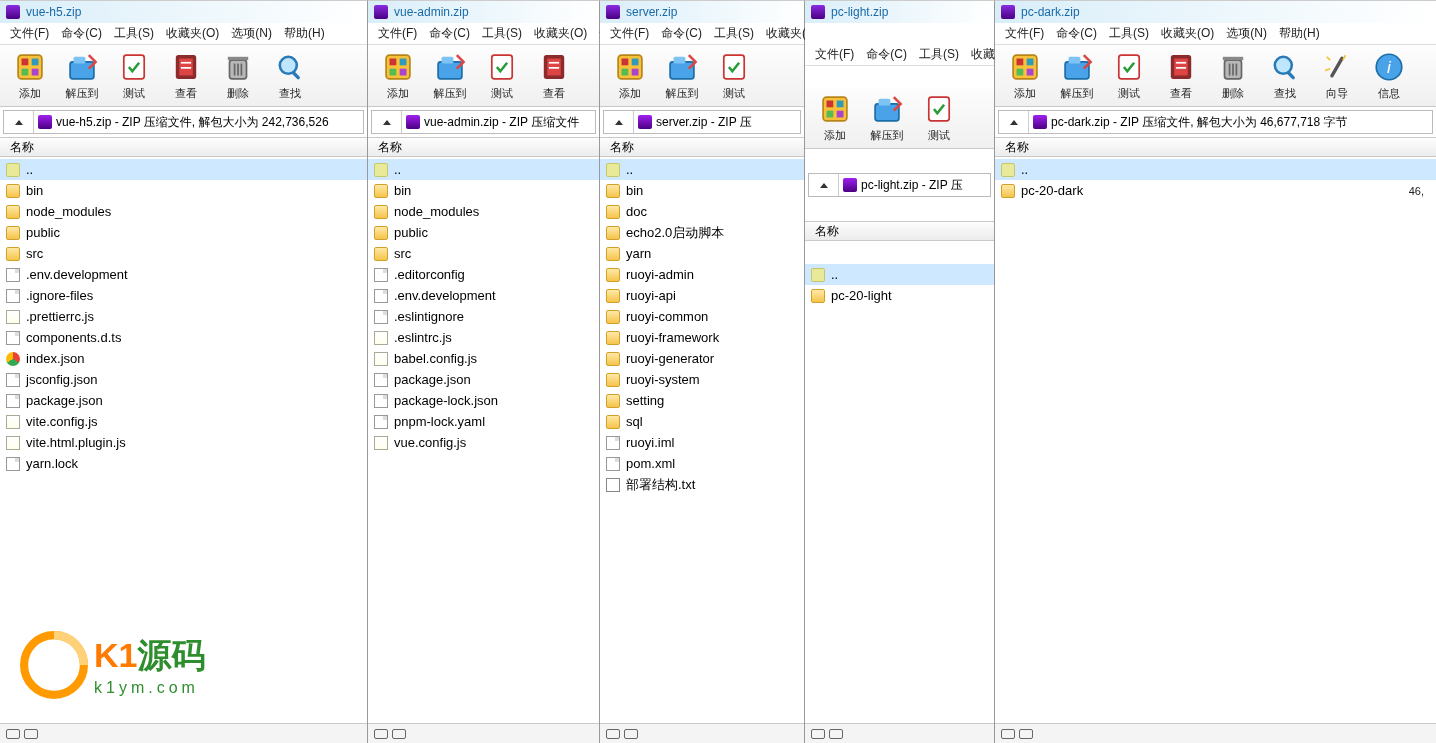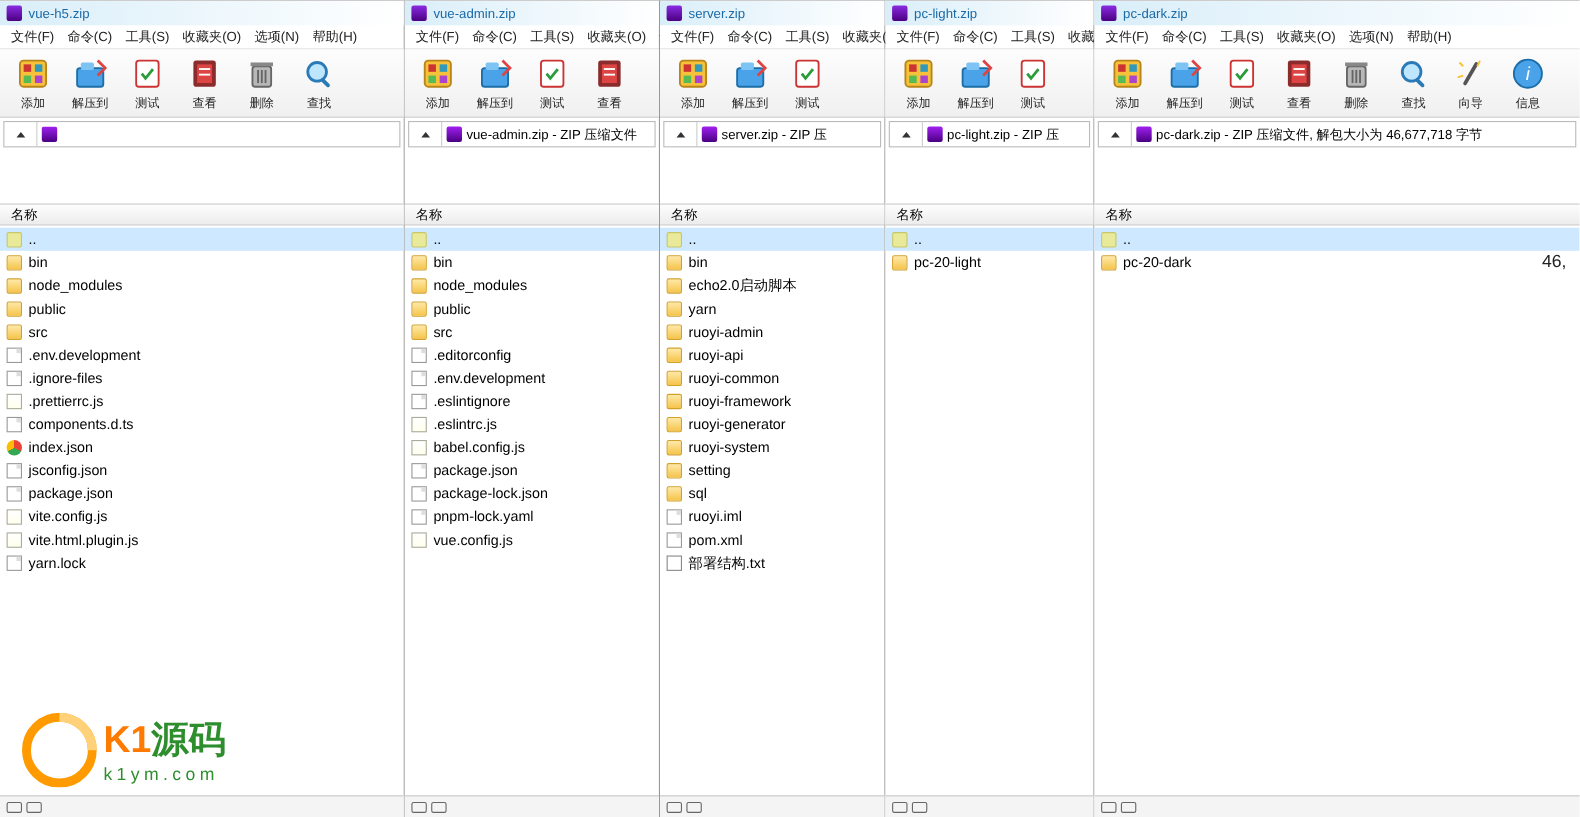--- a/index.html
+++ b/index.html
@@ -17,41 +17,41 @@
 .tbtn { display: flex; flex-direction: column; align-items: center; width: 52px; font-size: 11px; color: #222; cursor: pointer; }
 .tbtn .ico { width: 34px; height: 34px; margin-bottom: 2px; display:flex; align-items:center; justify-content:center; }
 .tbtn svg { width: 34px; height: 34px; }
 
 .pathbar { height: 24px; display: flex; align-items: center; border: 1px solid #bbb; margin: 3px; background: #fff; font-size: 12px; }
 .pathbar .arrow { width: 30px; height: 100%; border-right: 1px solid #ccc; display: flex; align-items: center; justify-content: center; cursor: pointer; }
 .pathbar .arrow .chev { width: 0; height: 0; border-left: 4px solid transparent; border-right: 4px solid transparent; border-bottom: 5px solid #333; }
 .pathbar .pbox { flex: 1; display: flex; align-items: center; padding: 0 4px; gap: 4px; overflow: hidden; white-space: nowrap; }
 .pathbar .wr { width: 14px; height: 14px; background: linear-gradient(#a020f0,#4b0082); border-radius: 2px; }
 
-.listhdr { height: 20px; background: linear-gradient(#fdfdfd,#ececec); border-bottom: 1px solid #c9c9c9; border-top: 1px solid #c9c9c9; display: flex; align-items: center; font-size: 12px; padding-left: 6px; margin-top: 48px; }
+.listhdr { height: 20px; background: linear-gradient(#fdfdfd,#ececec); border-bottom: 1px solid #c9c9c9; border-top: 1px solid #c9c9c9; display: flex; align-items: center; font-size: 12px; padding-left: 6px; }
 .listhdr .hcol { padding: 2px 4px; }
 
 .flist { flex: 1; overflow: auto; font-size: 13px; padding: 2px 0; }
 .frow { display: flex; align-items: center; height: 21px; padding: 0 6px; gap: 6px; cursor: pointer; }
 .frow.sel { background: #cde8ff; }
-.frow .sz { margin-left: auto; padding-right: 6px; font-size: 16px; color:#222;text-align:right; }
+.frow .sz { margin-left: auto; padding-right: 6px; font-size: 11px; color:#222;text-align:right; }
 
 .fic { width: 14px; height: 14px; display: inline-block; }
 .fic.folder { background: linear-gradient(#ffe9a8,#f5c44a); border-radius: 2px; border:1px solid #d2a12a; }
 .fic.up { background: #e9e99a; border:1px solid #c7c76a; border-radius:2px; }
 .fic.file { background: #fff; border: 1px solid #999; position: relative; }
 .fic.file::after { content:""; position:absolute; top:0; right:0; width:4px; height:4px; background:#ddd; }
 .fic.js { background: linear-gradient(#fff,#ffe); border:1px solid #aa9; }
 .fic.chrome { border-radius:50%; background: conic-gradient(#ea4335 0 120deg,#34a853 120deg 240deg,#fbbc05 240deg 360deg); }
 .fic.txt { background:#fff; border:1px solid #888; }
 
 .statusbar { height: 20px; border-top: 1px solid #c9c9c9; background: #f4f4f4; display: flex; align-items: center; padding: 0 6px; gap: 4px; }
 .sbico { width: 14px; height: 10px; border: 1px solid #666; border-radius: 2px; }
 
-.watermark { position: absolute; left: 20px; bottom: 27px; pointer-events: none; display:flex; align-items:center; gap:6px; }
+.watermark { position: absolute; left: 20px; bottom: 44px; pointer-events: none; display:flex; align-items:center; gap:6px; }
 .watermark .logo { width: 68px; height: 68px; }
 .watermark .txt { font-size: 34px; font-weight: 700; }
 .watermark .k1 { color: #ff7a00; }
 .watermark .ym { color: #2e8e2e; }
 .watermark .sub { font-size: 16px; color: #2e8e2e; letter-spacing: 4px; }
 </style>
 </head>
 <body>
 
 <div class="windows" id="windows">
@@ -132,20 +132,21 @@
           </div>
           <span>查找</span>
         </div>
       </div>
       <div class="pathbar">
         <div class="arrow">
           <div class="chev"></div>
         </div>
         <div class="pbox">
           <span class="wr"></span>
+          <span>vue-h5.zip - ZIP 压缩文件, 解包大小为 242,736,526</span>
         </div>
       </div>
       <div class="listhdr">
         <span class="hcol">名称</span>
       </div>
       <div class="flist">
         <div class="frow sel">
           <span class="fic up"></span>
           <span>..</span>
         </div>
@@ -402,20 +403,24 @@
         <div class="frow sel">
           <span class="fic up"></span>
           <span>..</span>
         </div>
         <div class="frow">
           <span class="fic folder"></span>
           <span>bin</span>
         </div>
         <div class="frow">
           <span class="fic folder"></span>
+          <span>doc</span>
+        </div>
+        <div class="frow">
+          <span class="fic folder"></span>
           <span>echo2.0启动脚本</span>
         </div>
         <div class="frow">
           <span class="fic folder"></span>
           <span>yarn</span>
         </div>
         <div class="frow">
           <span class="fic folder"></span>
           <span>ruoyi-admin</span>
         </div>
@@ -458,21 +463,21 @@
         <div class="frow">
           <span class="fic txt"></span>
           <span>部署结构.txt</span>
         </div>
       </div>
       <div class="statusbar">
         <span class="sbico"></span>
         <span class="sbico"></span>
       </div>
     </div>
-    <div class="win" style="width: 190px;">
+    <div class="win" style="width: 190px; gap: 21px;">
       <div class="titlebar">
         <span class="winrar-ico"></span>
         <span>pc-light.zip</span>
       </div>
       <div class="menubar">
         <span>文件(F)</span>
         <span>命令(C)</span>
         <span>工具(S)</span>
         <span>收藏夹(O)</span>
       </div>

